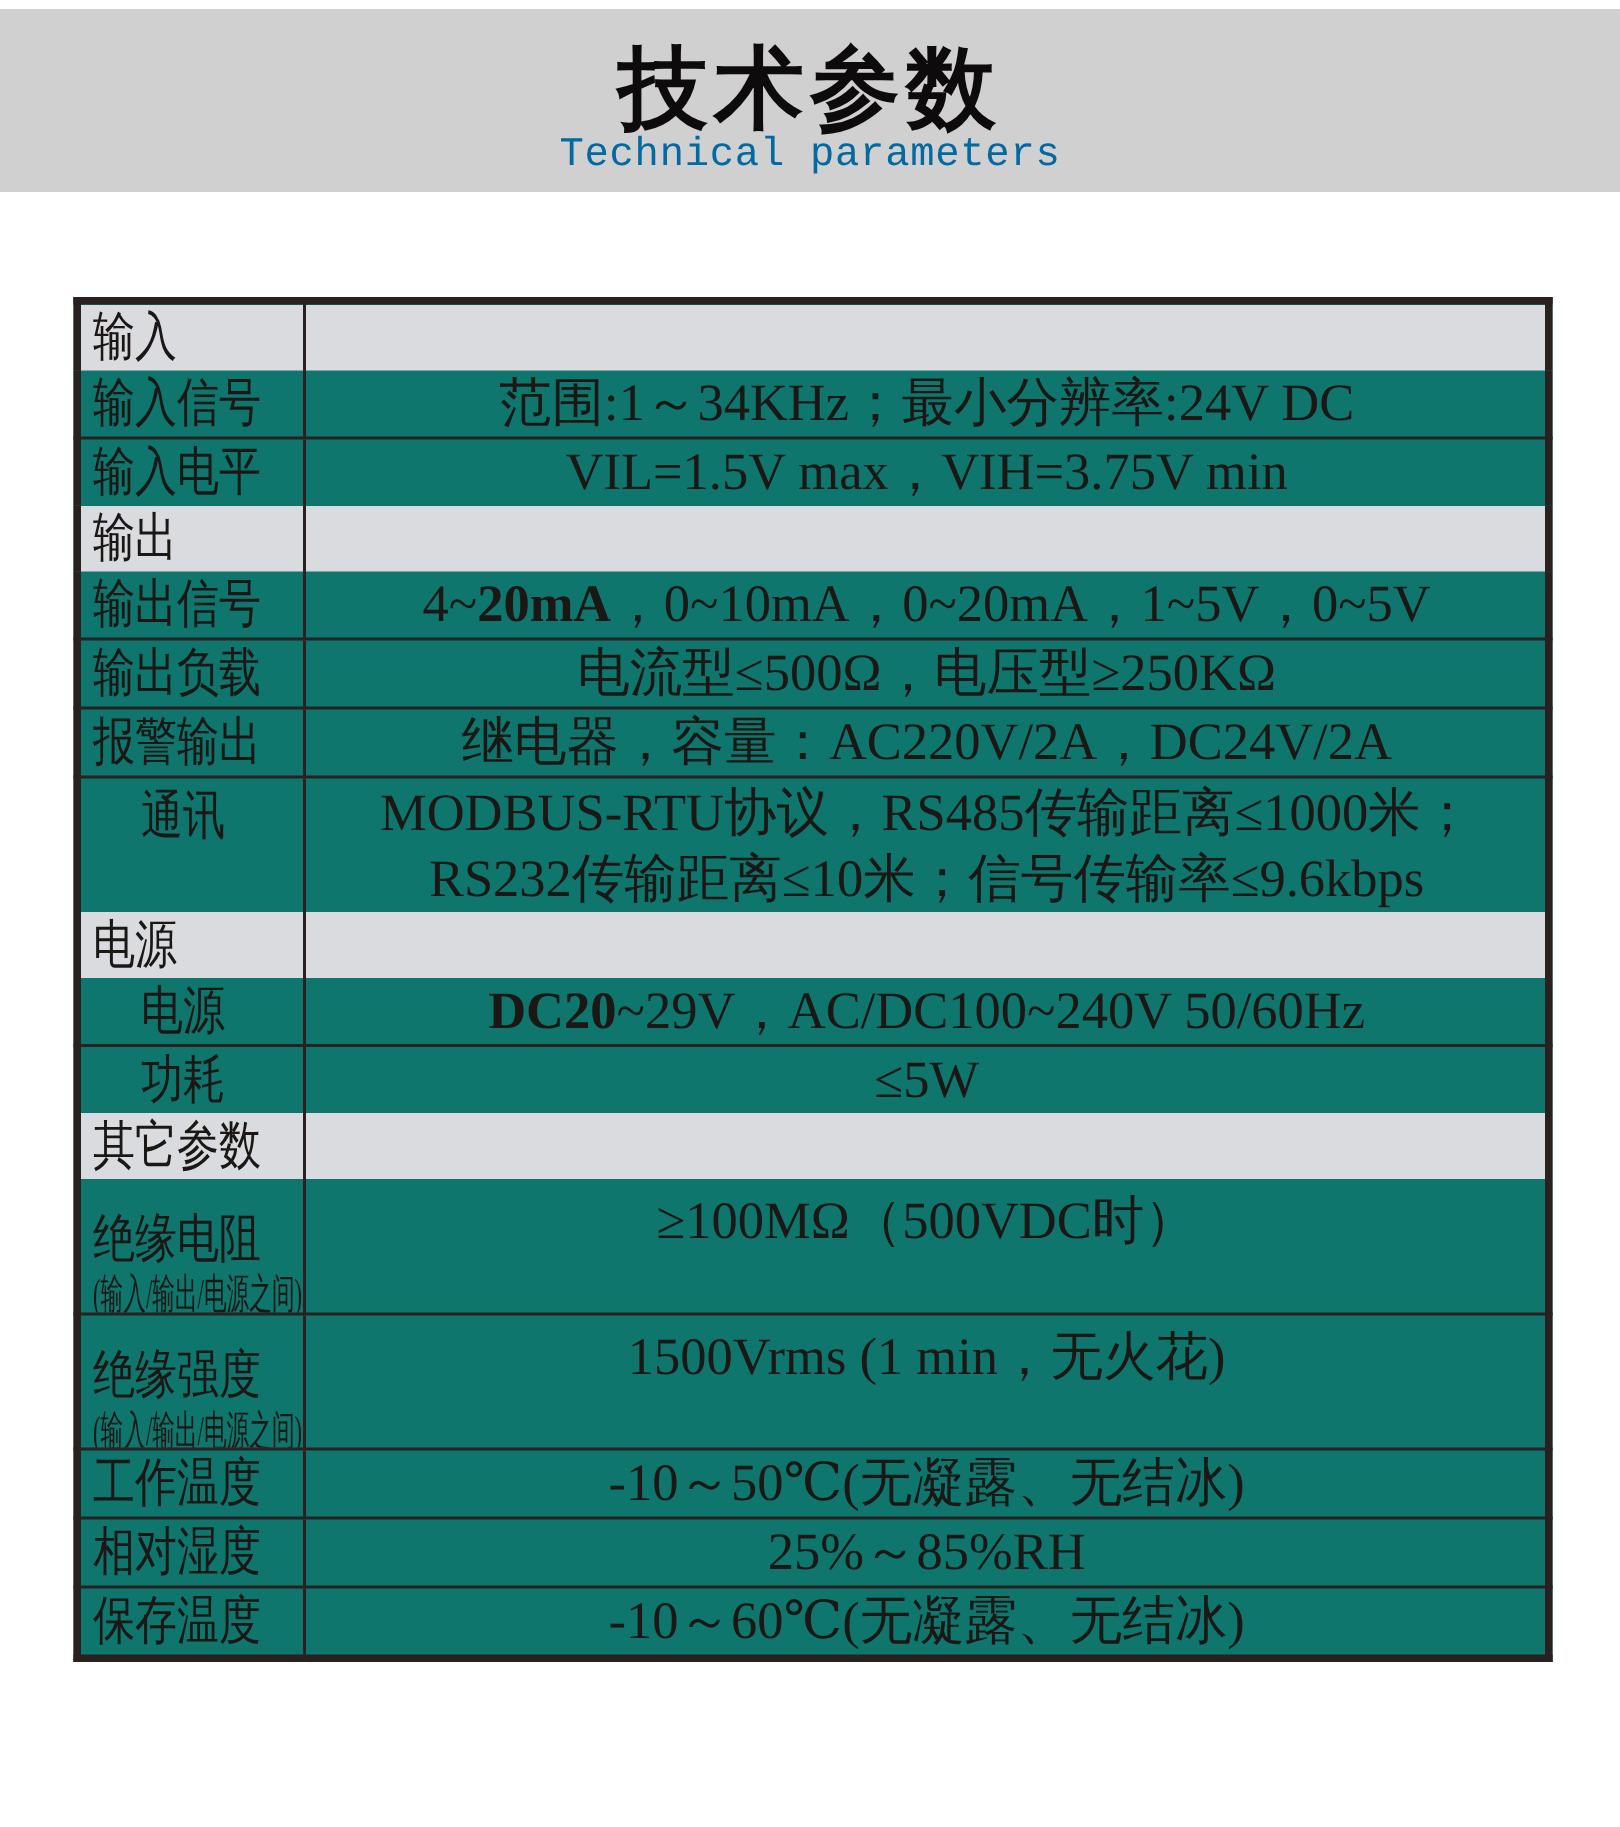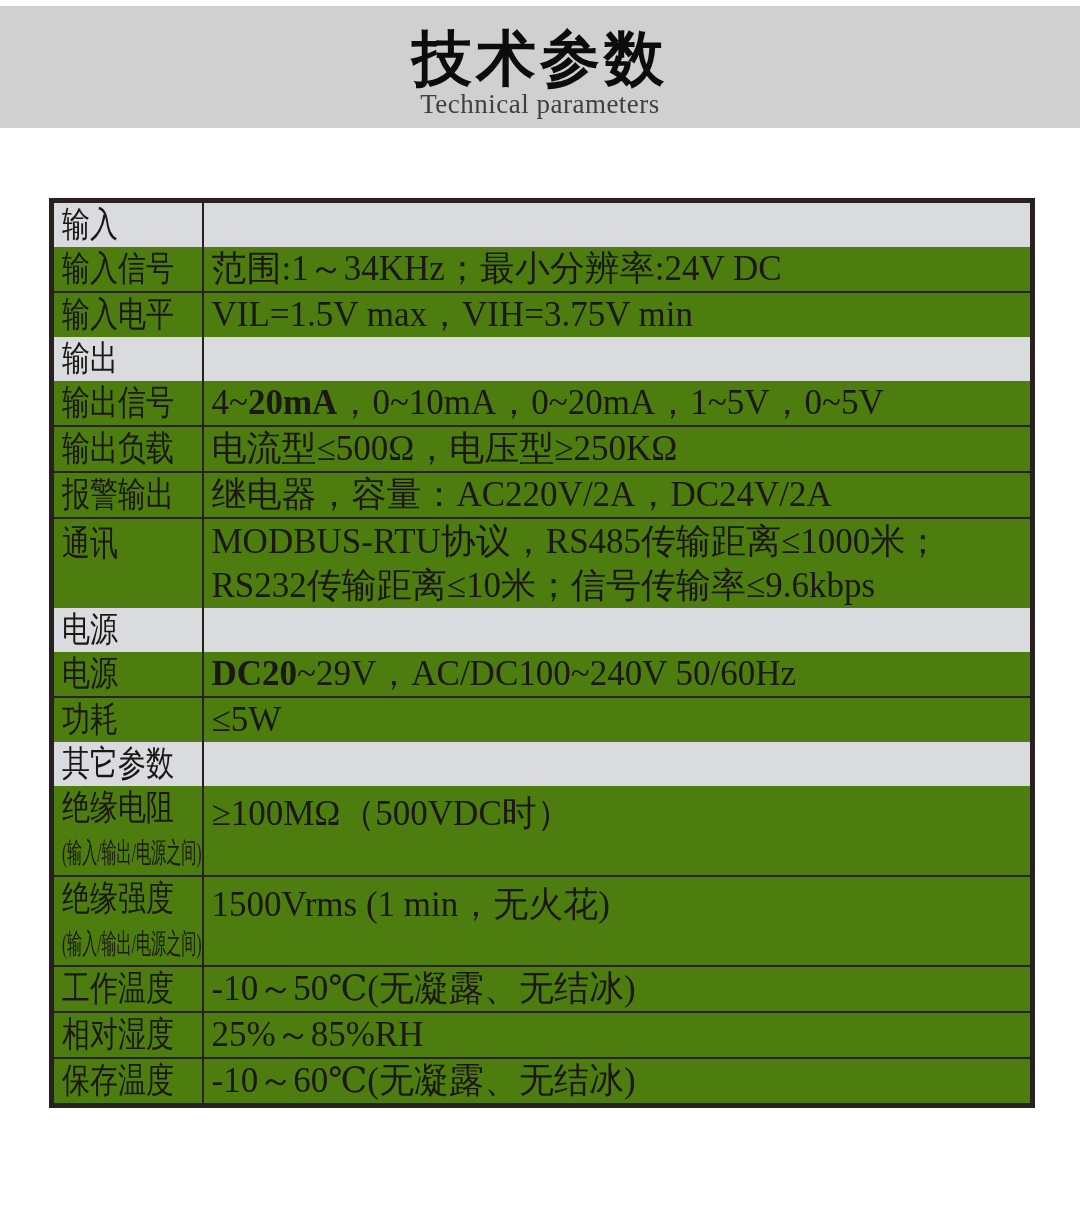--- a/index.html
+++ b/index.html
@@ -16,55 +16,55 @@
   .banner{
     position:absolute;left:0;top:6px;width:1080px;height:122px;
     background:var(--banner-bg);text-align:center;
   }
   .banner-title{
     font-family:"Liberation Sans","DejaVu Sans",sans-serif;
     font-weight:bold;font-size:60px;line-height:1;letter-spacing:4px;
     color:#0d0b0b;padding-top:23px;
   }
   .banner-subtitle{
-    font-family:Liberation Serif, serif;
-    font-size:27px;line-height:1.1;color:#404040;letter-spacing:0.5px;margin-top:1px;
+    font-family:Liberation Mono, monospace;
+    font-size:27px;line-height:1.1;color:#0369a1;letter-spacing:0.5px;margin-top:1px;
   }
 
   
   table.spec{
     position:absolute;left:49px;top:198px;width:986px;
     border-collapse:collapse;table-layout:fixed;
     border:5px solid var(--border);
-    background:#4d7c0f;
+    background:#0f766e;
   }
   td{
     font-size:35px;line-height:44px;color:var(--text);
     padding:0 6px;vertical-align:middle;overflow:hidden;
   }
   td.label{
     width:151px;border-right:2px solid var(--border);padding-left:8px;
   }
   td.value{padding-left:8px;}
   .lab{
     display:inline-block;white-space:nowrap;
     transform:scaleX(0.80);transform-origin:0 50%;
   }
   .sub{
     display:inline-block;white-space:nowrap;font-size:28px;line-height:32px;
     transform:scaleX(0.54);transform-origin:0 50%;
   }
   tr.section td{background:var(--section-bg);height:42px;}
-  tr.normal td{height:45px;}
+  tr.normal td{height:45px;text-align:center;}
   tr.bt td{border-top:2px solid var(--border);}
   tr.has-sub td{height:90px;}
   tr.has-sub td.label{vertical-align:top;}
   tr.has-sub .labwrap{
     display:flex;flex-direction:column;justify-content:space-between;
-    height:86px;padding:0 0 3px;
+    height:86px;padding:18px 0 3px;
   }
   tr.has-sub td.value{vertical-align:top;padding-top:6px;}
   tr.tall td{height:90px;}
   tr.tall td.label{vertical-align:top;padding-top:3px;}
   .b{font-weight:bold;}
 </style>
 </head>
 <body>
 
 <div class="page">

